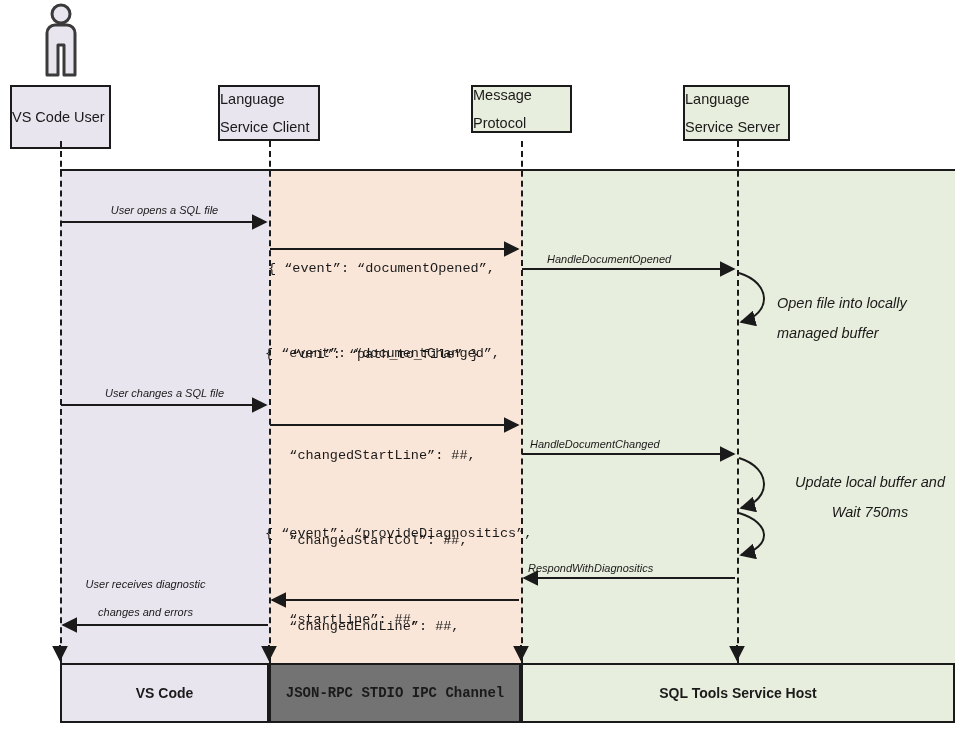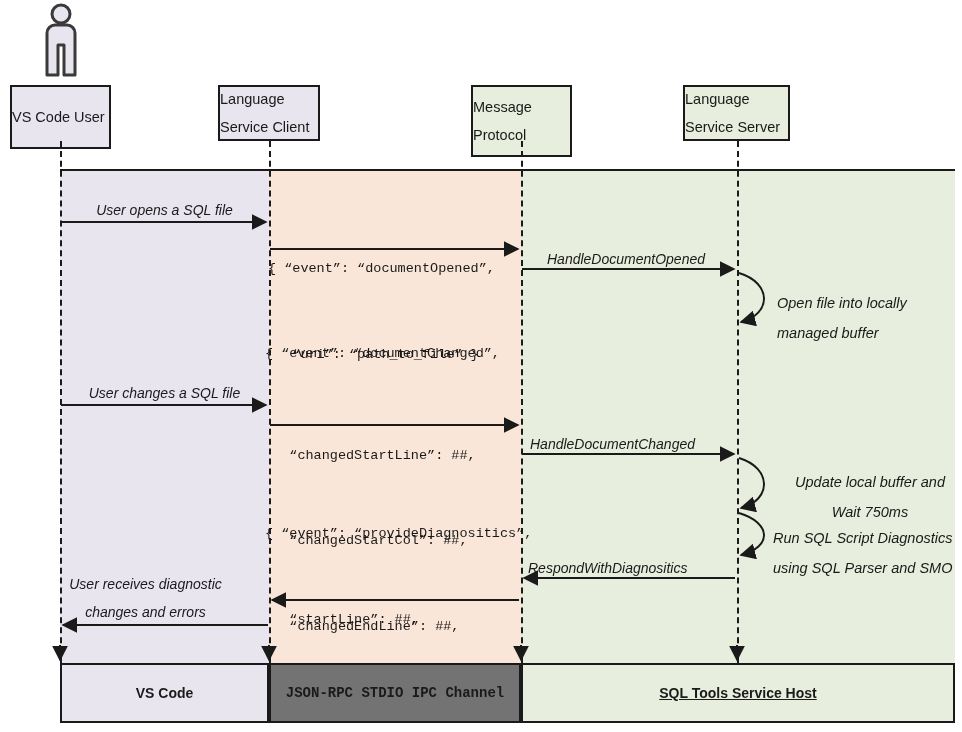--- a/index.html
+++ b/index.html
@@ -15,39 +15,39 @@
 
   
   .pbox{position:absolute;border:2px solid #1a1a1a;box-sizing:border-box;
         display:flex;flex-direction:column;align-items:flex-start;justify-content:center;
         font-size:14.5px;color:#1a1a1a;line-height:1.95;}
   .pbox .ln{display:block;white-space:nowrap;}
   .pbox-lav{background:#e8e5ef;}
   .pbox-grn{background:#e8eedd;}
   #pbox-user{left:10px;top:85px;width:101px;height:64px;}
   #pbox-client{left:218px;top:85px;width:102px;height:56px;}
-  #pbox-proto{left:471px;top:85px;width:101px;height:72px;}
+  #pbox-proto{left:471px;top:85px;width:101px;height:48px;}
   #pbox-server{left:683px;top:85px;width:107px;height:56px;}
 
   
   #actor{position:absolute;left:37px;top:3px;width:48px;height:76px;}
 
   
   .lifeline{position:absolute;width:0;border-left:2px dashed #1a1a1a;}
 
   
   .foot{position:absolute;top:663px;height:60px;border:2px solid #1a1a1a;box-sizing:border-box;
         display:flex;align-items:center;justify-content:center;
         font-size:14px;font-weight:bold;color:#1a1a1a;white-space:nowrap;}
   #foot-vscode{left:60px;width:209px;background:#e8e5ef;}
   #foot-ipc{left:269px;width:252px;background:#737373;font-family:Liberation Mono, monospace;}
-  #foot-host{left:521px;width:434px;background:#e8eedd;text-decoration:underline;}
+  #foot-host{left:521px;width:434px;background:#e8eedd;}
 
   
-  .msglabel{position:absolute;font-style:italic;font-size:14px;color:#1a1a1a;
+  .msglabel{position:absolute;font-style:italic;font-size:11px;color:#1a1a1a;
             text-align:center;line-height:28px;white-space:nowrap;}
 
   
   .json{position:absolute;font-family:"Liberation Mono",monospace;
         font-size:13.5px;color:#1a1a1a;line-height:28.5px;white-space:pre;}
 
   
   .note{position:absolute;font-style:italic;font-size:14.5px;color:#1a1a1a;
         line-height:30px;white-space:nowrap;}
   .note.ctr{text-align:center;}
@@ -173,24 +173,20 @@
   <div class="note" style="left:777px; top:288px;">
     <span style="display:block;">Open file into locally</span>
     <span style="display:block;padding-left:0;">managed buffer</span>
   </div>
 
   <div class="note ctr" style="left:775px; top:467px; width:190px; text-align:center;">
     <span style="display:block;">Update local buffer and</span>
     <span style="display:block;">Wait 750ms</span>
   </div>
 
-  <div class="note" style="left:773px; top:523px;">
-    <span style="display:block;">Run SQL Script Diagnostics</span>
-    <span style="display:block;">using SQL Parser and SMO</span>
-  </div>
 
   <div class="foot" id="foot-vscode">
     <span>VS Code</span>
   </div>
   <div class="foot" id="foot-ipc">
     <span>JSON-RPC STDIO IPC Channel</span>
   </div>
   <div class="foot" id="foot-host">
     <span>SQL Tools Service Host</span>
   </div>

